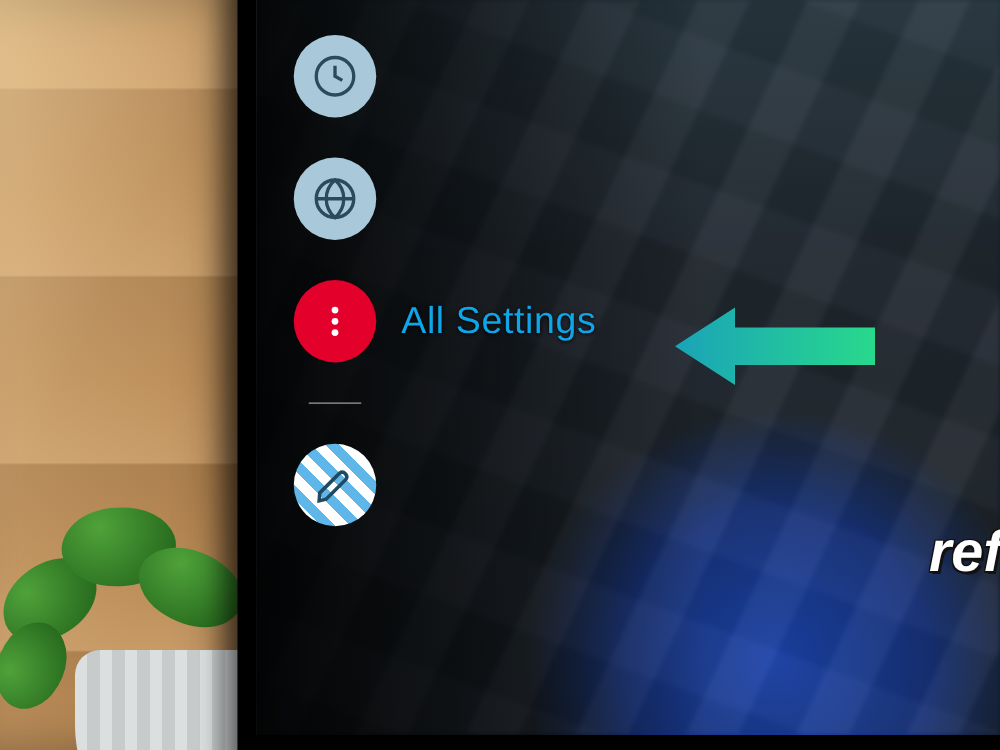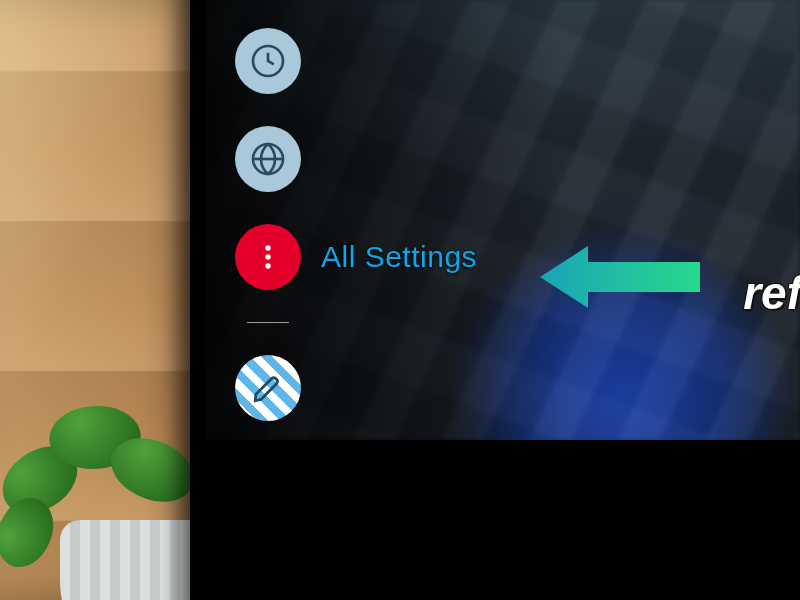--- a/index.html
+++ b/index.html
@@ -11,21 +11,21 @@
           linear-gradient(90deg,#bd8f5c,#c79a66);
         box-shadow:inset -30px 0 40px rgba(0,0,0,0.35);}
   .wall::before{content:"";position:absolute;left:0;top:0;right:0;bottom:0;
         background:linear-gradient(115deg,rgba(255,230,180,0.55) 0%,rgba(255,230,180,0.15) 40%,rgba(0,0,0,0) 70%);}
   .plant{position:absolute;left:-10px;bottom:-20px;width:240px;height:240px;}
   .pot{position:absolute;left:70px;bottom:-40px;width:180px;height:140px;border-radius:20px 20px 60px 60px/20px 20px 80px 80px;
        background:repeating-linear-gradient(90deg,#dcdfe0 0 10px,#c7cbcc 10px 20px);}
   .leaf{position:absolute;border-radius:60% 40% 60% 40%;background:radial-gradient(circle at 30% 30%,#4fa23a,#1e5d17);}
   .bezel{position:absolute;left:190px;top:-20px;width:640px;height:640px;background:#000;
          box-shadow:-10px 0 20px rgba(0,0,0,0.6);}
-  .screen{position:absolute;left:205px;top:0;width:595px;height:440px;
+  .screen{position:absolute;left:205px;top:0;width:595px;height:588px;
           background:
             radial-gradient(circle at 70% 90%,#1040c0 0%,#0a2a80 18%,rgba(10,30,80,0) 30%),
             linear-gradient(180deg,#203038 0%,#151c22 35%,#0e1418 100%);
           overflow:hidden;}
   
   .screen::before{content:"";position:absolute;inset:0;
           background:
             repeating-linear-gradient(115deg,rgba(120,130,140,0.18) 0 38px,rgba(60,70,80,0.18) 38px 80px),
             repeating-linear-gradient(200deg,rgba(90,90,110,0.12) 0 55px,rgba(30,30,40,0.12) 55px 110px);
           filter:blur(2px);}

